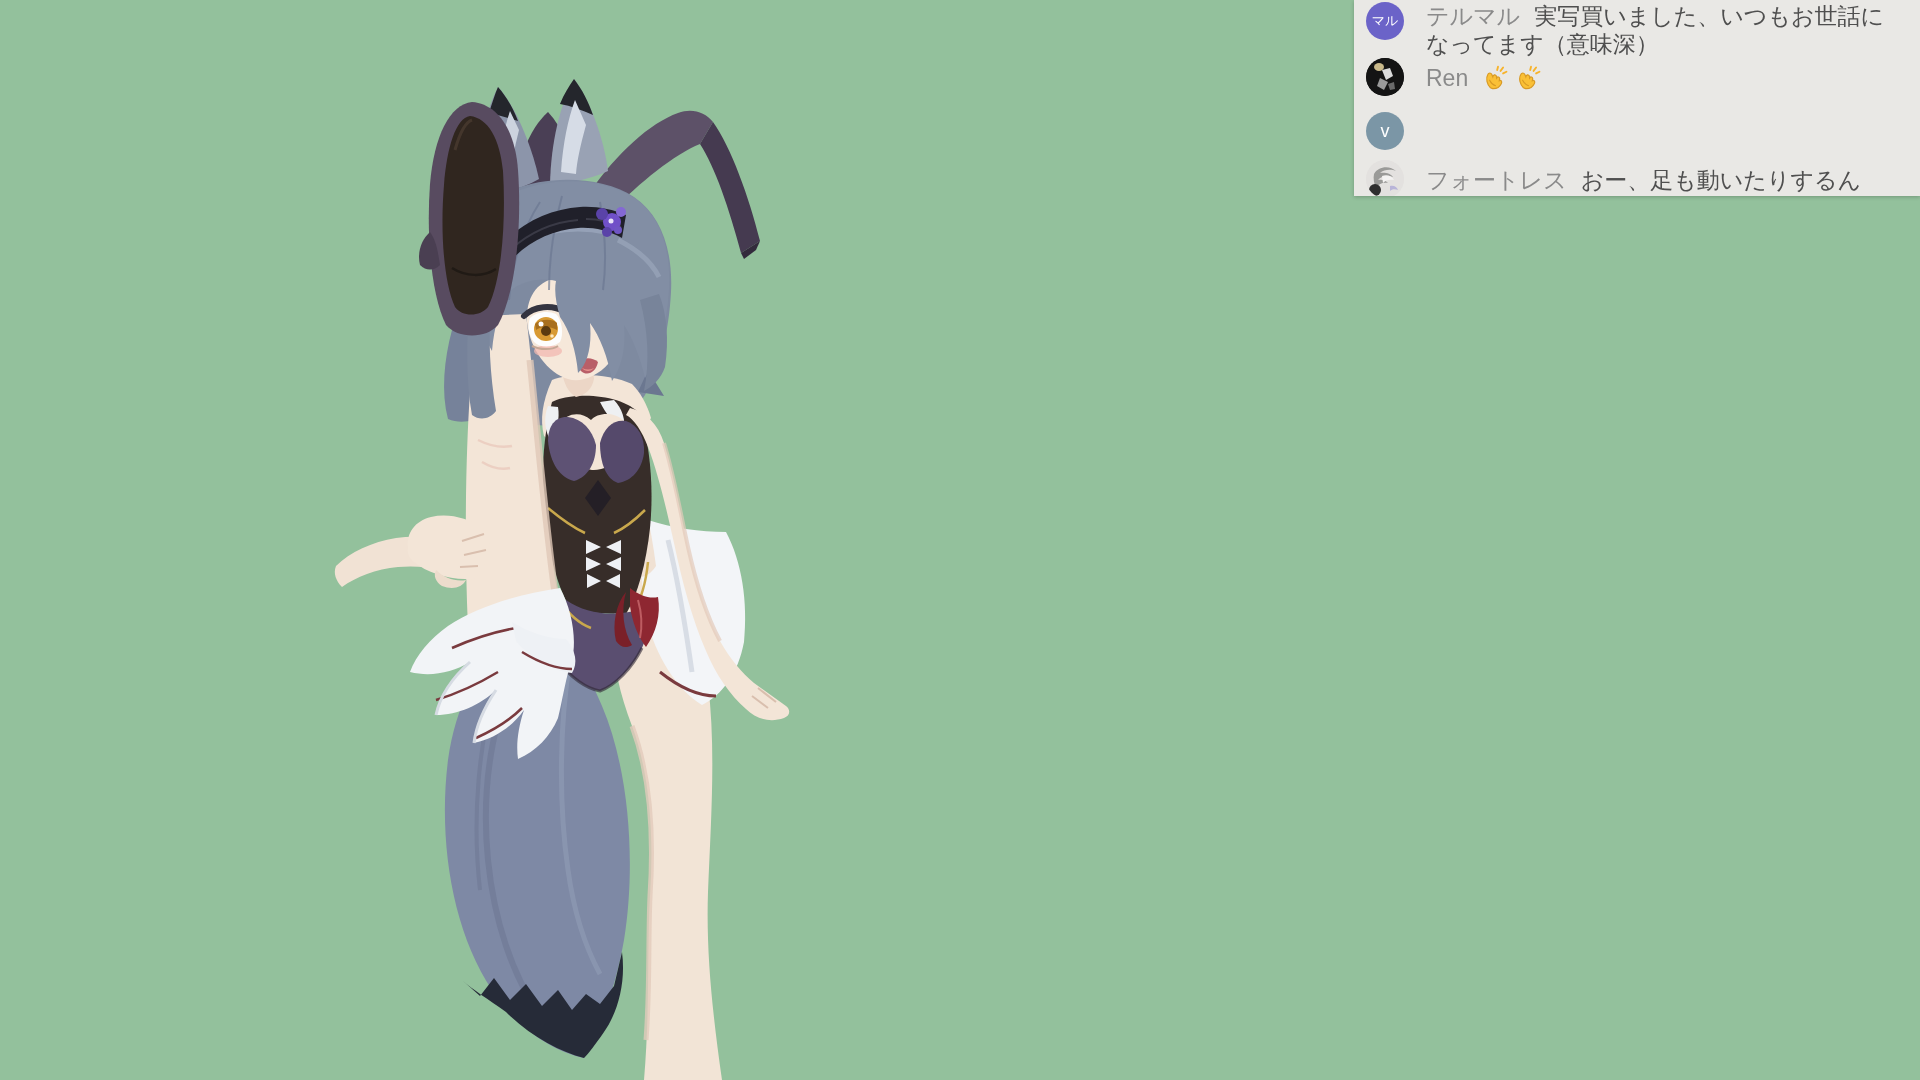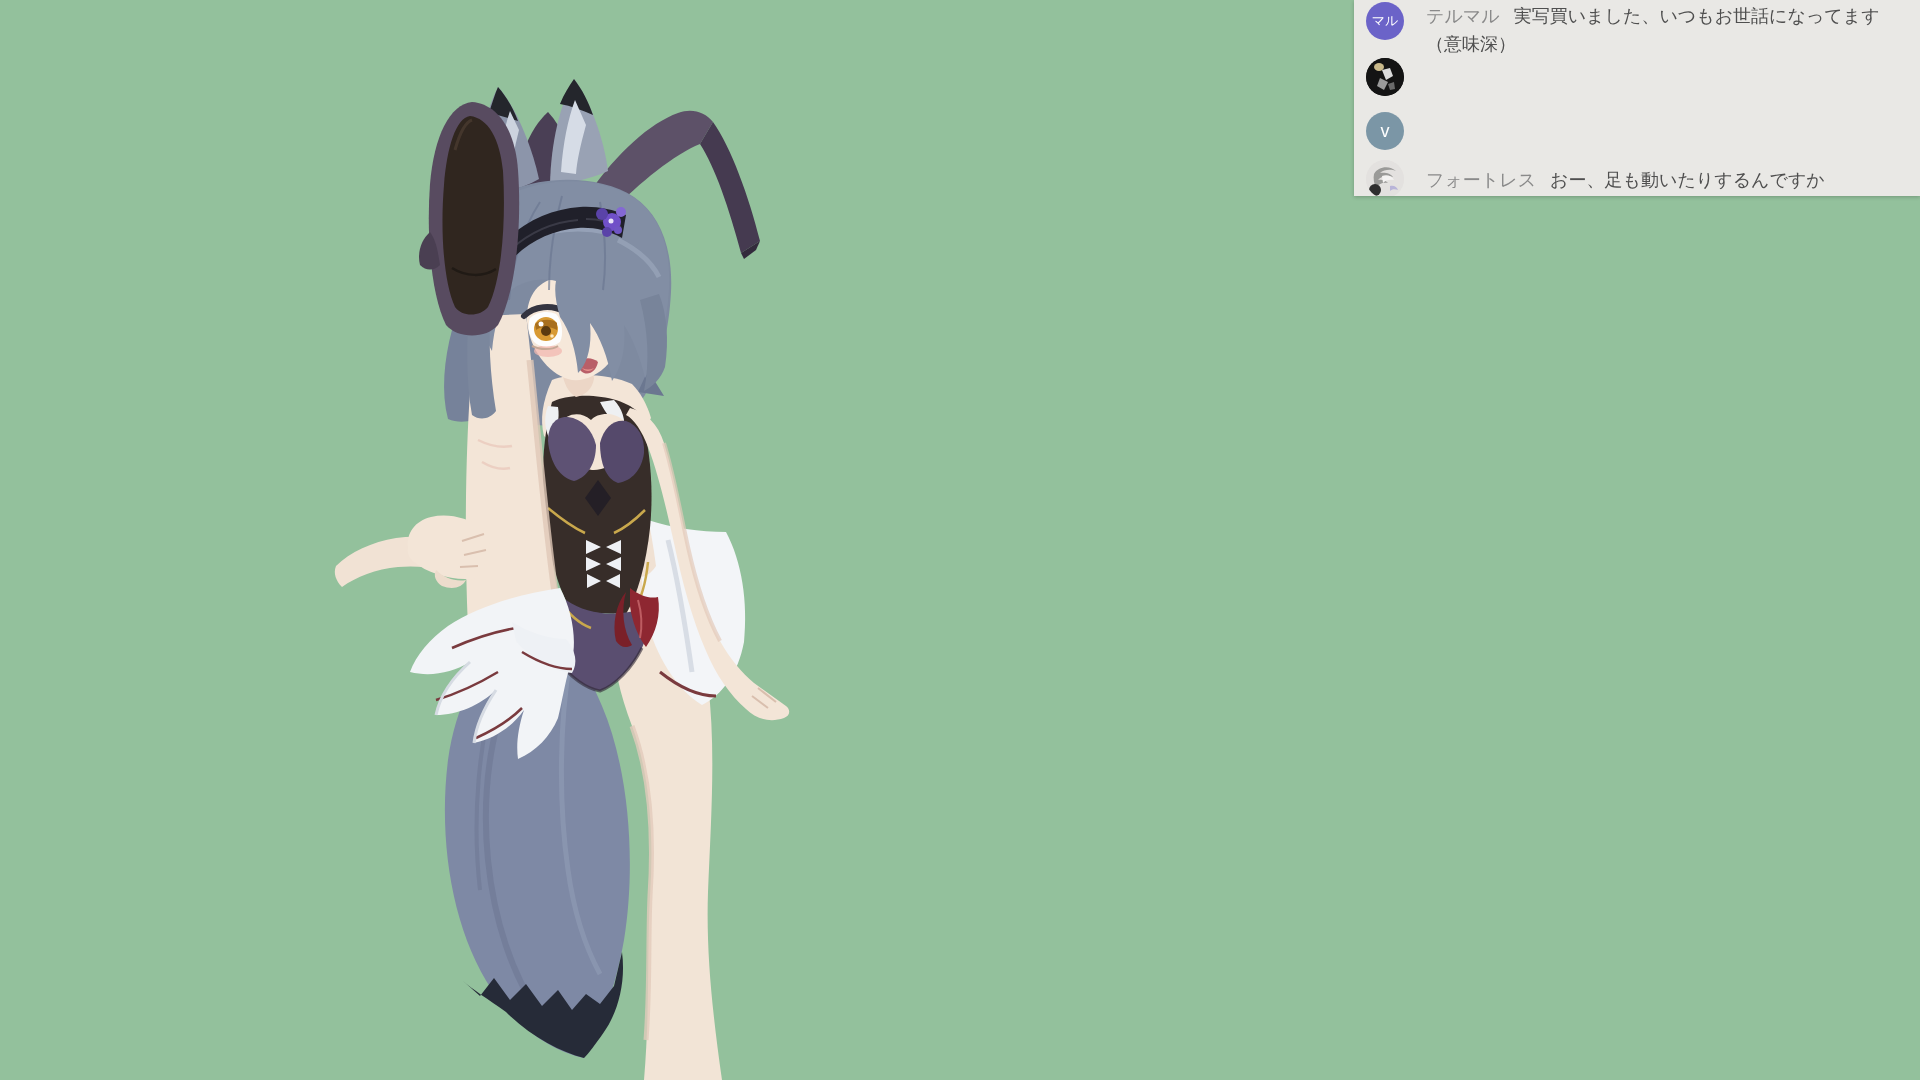--- a/index.html
+++ b/index.html
@@ -25,21 +25,21 @@
   .avatar{
     width:38px;height:38px;border-radius:50%;flex:0 0 38px;
     display:flex;align-items:center;justify-content:center;
     color:#fff;overflow:hidden;margin-right:22px;user-select:none;
   }
   .avatar.initials-1{background:#6b63c8;font-size:13px;letter-spacing:0;}
   .avatar.initials-3{background:#7b96a6;font-size:18px;}
   .avatar.photo{background:#141414;}
   .avatar.sketch{background:#e3e1df;}
   .msg-text{
-    width:458px;font-size:18px;line-height:28px;color:#4f4f4f;
+    width:458px;font-size:23px;line-height:28px;color:#4f4f4f;
     word-break:break-all;
   }
   .row-single .msg-text{padding-top:6px;}
   .uname{color:#8a8a8a;margin-right:14px;}
   .emoji-line{display:inline-flex;align-items:center;gap:6px;vertical-align:-6px;}
   .clap{width:27px;height:27px;display:inline-block;}
 </style>
 </head>
 <body>
 
@@ -196,20 +196,32 @@
     <div class="chat-row r1 row-single">
       <div class="avatar photo">
         <svg width="38" height="38" viewBox="0 0 38 38">
           <circle cx="19" cy="19" r="19" fill="#141414"></circle>
           <ellipse cx="13" cy="9" rx="5" ry="4" fill="#c9b98a"></ellipse>
           <path d="M 16 12 L 24 10 L 27 18 L 20 22 Z" fill="#dcdcdc"></path>
           <path d="M 14 20 L 22 24 L 18 32 L 11 28 Z" fill="#9a9a9a"></path>
           <path d="M 22 26 L 28 24 L 29 31 L 24 32 Z" fill="#6a6a6a"></path>
         </svg>
       </div>
+      <div class="msg-text"><span class="uname">Ren</span><span class="emoji-line">
+            <svg class="clap" viewBox="0 0 32 32">
+            <path d="M22 7 L25 3 M25 10 L29 8 M18 6 L19 2" stroke="#f7b32a" stroke-width="2.2" stroke-linecap="round" fill="none"></path>
+            <path d="M10 27 C6 23 4 16 7 11 C8 9 10.5 9 11.5 11 L12.8 14 C13.5 11 16 11 17 13 L17.3 15.5 C18.5 13.5 20.6 13.8 21 16 L20.5 18.5 C22.5 17.5 24 19.5 23 21.8 C21 26 16.5 28.3 12.5 28 Z" fill="#fac036" stroke="#d89a25" stroke-width="1.4"></path>
+            <path d="M9 18 C10.5 21 13 23.5 16 24.5" stroke="#d89a25" stroke-width="1.3" fill="none" stroke-linecap="round"></path>
+          </svg>
+            <svg class="clap" viewBox="0 0 32 32">
+            <path d="M22 7 L25 3 M25 10 L29 8 M18 6 L19 2" stroke="#f7b32a" stroke-width="2.2" stroke-linecap="round" fill="none"></path>
+            <path d="M10 27 C6 23 4 16 7 11 C8 9 10.5 9 11.5 11 L12.8 14 C13.5 11 16 11 17 13 L17.3 15.5 C18.5 13.5 20.6 13.8 21 16 L20.5 18.5 C22.5 17.5 24 19.5 23 21.8 C21 26 16.5 28.3 12.5 28 Z" fill="#fac036" stroke="#d89a25" stroke-width="1.4"></path>
+            <path d="M9 18 C10.5 21 13 23.5 16 24.5" stroke="#d89a25" stroke-width="1.3" fill="none" stroke-linecap="round"></path>
+          </svg>
+          </span></div>
     </div>
 
     <div class="chat-row r2 row-single">
       <div class="avatar initials-3">v</div>
     </div>
 
     <div class="chat-row r3 row-single">
       <div class="avatar sketch">
         <svg width="38" height="38" viewBox="0 0 38 38">
           <circle cx="19" cy="19" r="19" fill="#e3e1df"></circle>

